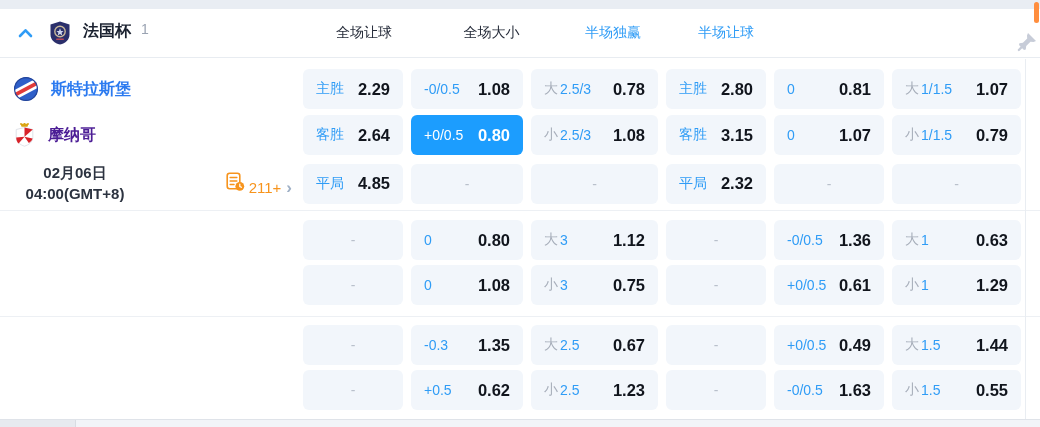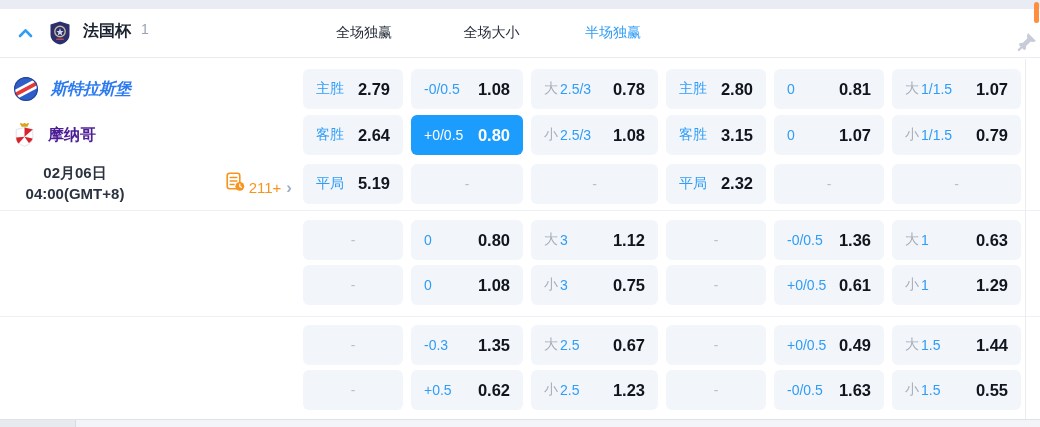--- a/index.html
+++ b/index.html
@@ -36,21 +36,21 @@
   .section { border-bottom:1px solid #edf0f4; }
   .secA { padding:10px 0 6px 0; }
   .secB { padding:9px 0 11px 0; }
   .secC { padding:8px 0 10px 0; }
   .row { display:flex; align-items:center; }
   .gap6 { margin-top:6px; } .gap8 { margin-top:8px; } .gap5 { margin-top:5px; }
 
   .team-col { width:300px; display:flex; align-items:center; padding-left:14px; }
   .team-logo { margin-right:13px; display:flex; }
   .team-name { font-size:16px; font-weight:700; cursor:pointer; }
-  .team-name.home { color:var(--team-blue,#2b7af0);font-style:italic; }
+  .team-name.home { color:var(--team-blue,#2b7af0); }
   .team-name.away { color:#4c1d95; }
 
   .date-col { width:300px; display:flex; align-items:center; }
   .match-date { width:150px; text-align:center; font-size:15px; color:#2c3340; line-height:1.38;font-weight:bold; }
   .more-link { margin-left:auto; margin-right:8px; display:flex; align-items:flex-end; cursor:pointer; }
   .more-count { color:var(--orange,#f7941d); font-size:15px; margin:0 3px 0 4px; }
   .more-arrow { color:#9fb0c6; font-size:17px; font-weight:700; line-height:1; margin-left:2px; }
 
   .cell { height:40px; display:flex; align-items:center; background:var(--cell-bg,#f2f6fb); border-radius:6px; padding:0 13px; font-size:14px; cursor:pointer; }
   .cell .lbl { color:var(--accent-blue,#2f9cf6); }
@@ -86,23 +86,24 @@
         <svg width="22" height="24" viewBox="0 0 22 24">
           <path d="M11 0.5 L20.5 3.5 V13.5 C20.5 18.8 16.5 22.2 11 23.5 C5.5 22.2 1.5 18.8 1.5 13.5 V3.5 Z" fill="#2b2f6b"></path>
           <circle cx="11" cy="10.5" r="5.2" fill="none" stroke="#c9b99a" stroke-width="1.4"></circle>
           <path d="M11 7.2 L12 10 H14.5 L12.6 11.8 L13.3 14.4 L11 12.9 L8.7 14.4 L9.4 11.8 L7.5 10 H10 Z" fill="#cfd6ee"></path>
           <rect x="7" y="17.5" width="8" height="1.6" rx="0.8" fill="#b94a5a"></rect>
         </svg>
       </span>
       <span class="league-name">法国杯</span>
       <span class="league-count">1</span>
     </div>
-    <div class="col-head dark w2">全场独赢</div>
+    <div class="col-head dark w2">全场让球</div>
     <div class="col-head dark w3">全场大小</div>
     <div class="col-head blue w4">半场独赢</div>
+    <div class="col-head blue w5">半场让球</div>
     <span class="pin">
       <svg width="22" height="22" viewBox="0 0 22 22">
         <g fill="#c7ccd8">
           <path d="M12 2 L20 10 L17.5 11 L14.5 10.8 L10.2 15.1 L9.8 18.6 L8 19 L3 14 L3.4 12.2 L6.9 11.8 L11.2 7.5 L11 4.5 Z"></path>
           <rect x="1" y="16.2" width="7" height="2.2" rx="1.1" transform="rotate(-45 4.5 17.3)"></rect>
         </g>
       </svg>
     </span>
   </div>
 
@@ -124,21 +125,21 @@
                 <rect x="-6" y="7.5" width="36" height="9" fill="#ffffff" transform="rotate(-28 12 12)"></rect>
                 <rect x="-6" y="10.2" width="36" height="3.6" fill="#e03a3a" transform="rotate(-28 12 12)"></rect>
               </g>
               <circle cx="12" cy="12" r="11.4" fill="none" stroke="#24459a" stroke-width="1.2"></circle>
             </svg>
           </span>
           <span class="team-name home">斯特拉斯堡</span>
         </div>
         <div class="cell w1">
             <span class="lbl">主胜</span>
-            <span class="val">2.79</span>
+            <span class="val">2.29</span>
           </div>
         <div class="cell w2">
             <span class="lbl">-0/0.5</span>
             <span class="val">1.08</span>
           </div>
         <div class="cell w3">
             <span class="big">大</span>
             <span class="line">2.5/3</span>
             <span class="val">0.78</span>
           </div>
@@ -217,21 +218,21 @@
                 <circle cx="13.8" cy="14.3" r="4.4" fill="#f7941d"></circle>
                 <polyline points="13.8,12.2 13.8,14.5 15.5,15.3" fill="none" stroke="#ffffff" stroke-width="1.2" stroke-linecap="round"></polyline>
               </svg>
             </span>
             <span class="more-count">211+</span>
             <span class="more-arrow">›</span>
           </div>
         </div>
         <div class="cell w1">
             <span class="lbl">平局</span>
-            <span class="val">5.19</span>
+            <span class="val">4.85</span>
           </div>
         <div class="cell w2 empty">
             <span>-</span>
           </div>
         <div class="cell w3 empty">
             <span>-</span>
           </div>
         <div class="cell w4">
             <span class="lbl">平局</span>
             <span class="val">2.32</span>

